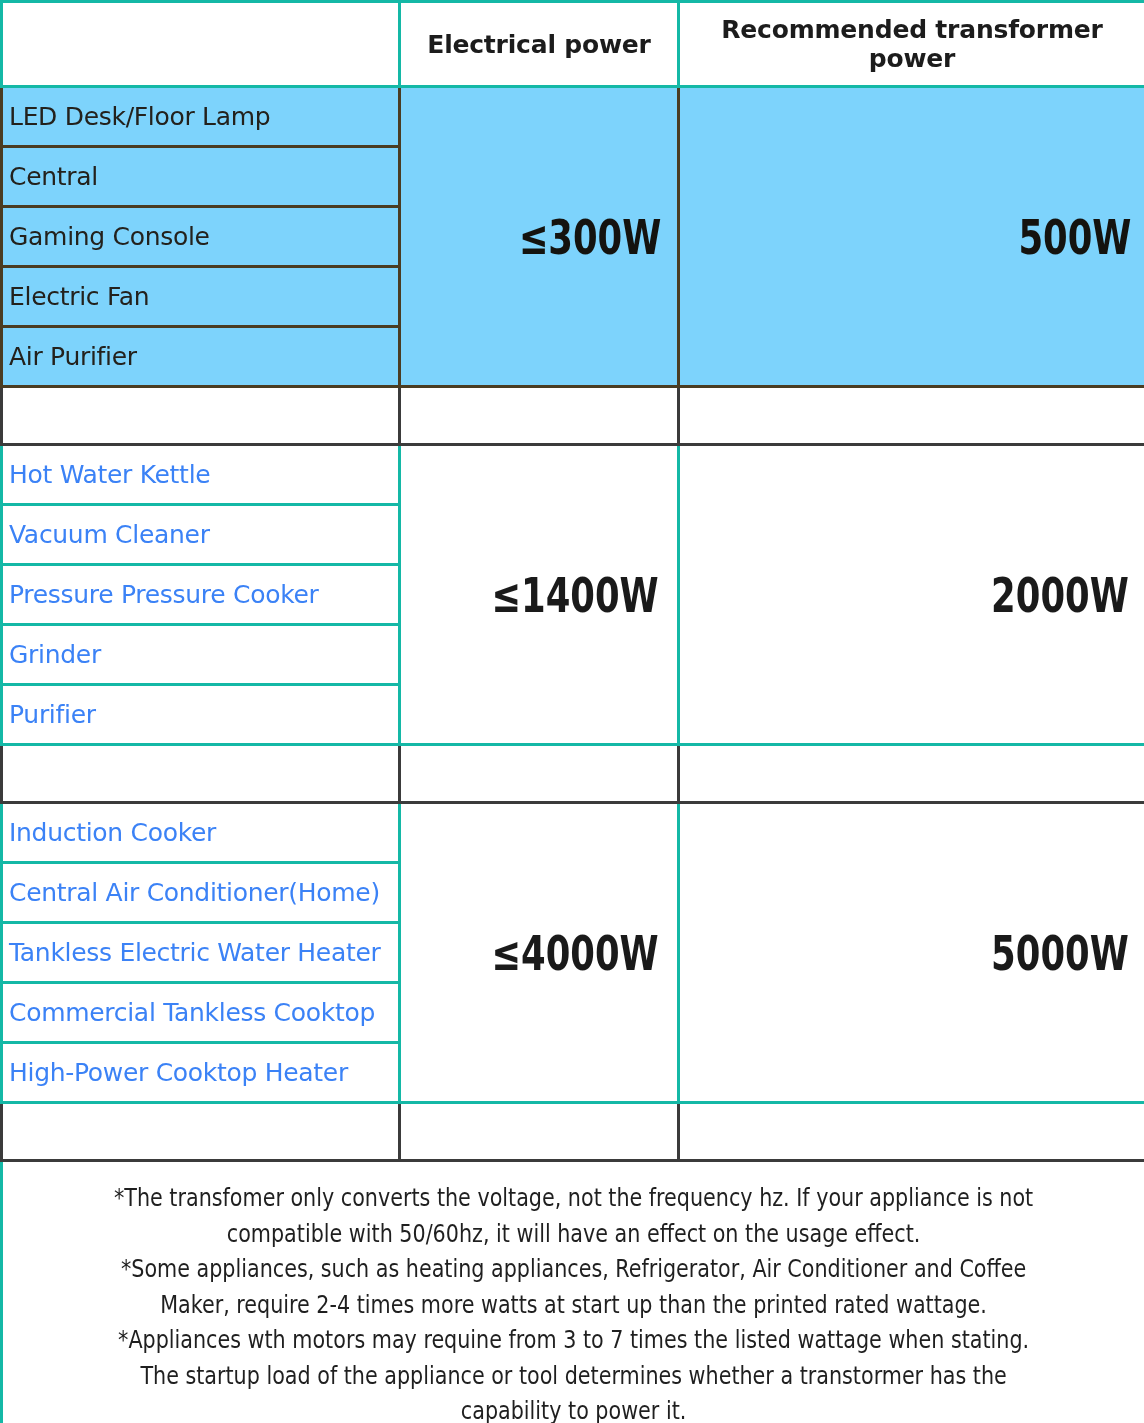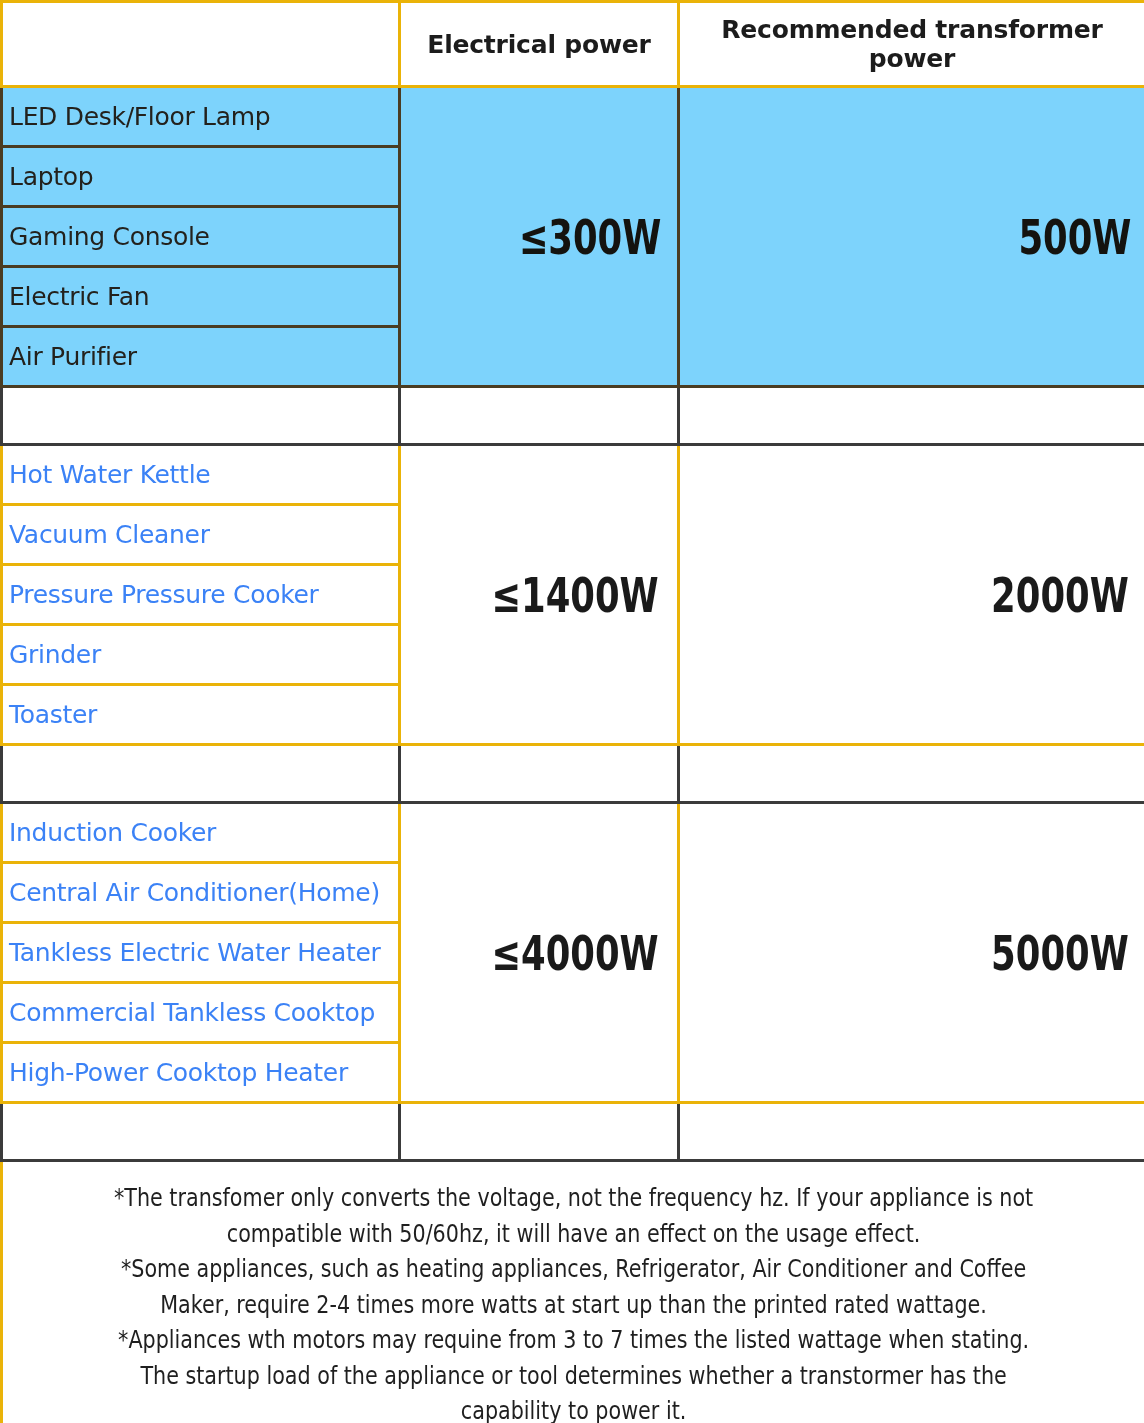--- a/index.html
+++ b/index.html
@@ -27,21 +27,21 @@
     width: 1144px;
     margin: 0;
   }
 
   col.c-name  { width: 398px; }
   col.c-elec  { width: 279px; }
   col.c-trans { width: 467px; }
 
   
   td, th {
-    border: 3px solid #eab308;
+    border: 3px solid #14b8a6;
     padding: 0;
     margin: 0;
     vertical-align: middle;
     background: #ffffff;
   }
 
   
   tr.header-row > th {
     height: 82px;
     text-align: center;
@@ -130,21 +130,21 @@
           <th class="header-blank"></th>
           <th>Electrical power</th>
           <th>Recommended transformer power</th>
         </tr>
         <tr class="group-row grp-hl">
           <td class="appliance">LED Desk/Floor Lamp</td>
           <td class="power" rowspan="5"><span class="pw">≤300W</span></td>
           <td class="power" rowspan="5"><span class="pw">500W</span></td>
         </tr>
         <tr class="group-row grp-hl">
-          <td class="appliance">Laptop</td>
+          <td class="appliance">Central</td>
         </tr>
         <tr class="group-row grp-hl">
           <td class="appliance">Gaming Console</td>
         </tr>
         <tr class="group-row grp-hl">
           <td class="appliance">Electric Fan</td>
         </tr>
         <tr class="group-row grp-hl">
           <td class="appliance">Air Purifier</td>
         </tr>
@@ -161,21 +161,21 @@
         <tr class="group-row">
           <td class="appliance">Vacuum Cleaner</td>
         </tr>
         <tr class="group-row">
           <td class="appliance">Pressure Pressure Cooker</td>
         </tr>
         <tr class="group-row">
           <td class="appliance">Grinder</td>
         </tr>
         <tr class="group-row">
-          <td class="appliance">Toaster</td>
+          <td class="appliance">Purifier</td>
         </tr>
         <tr class="spacer-row">
           <td></td>
           <td></td>
           <td></td>
         </tr>
         <tr class="group-row">
           <td class="appliance">Induction Cooker</td>
           <td class="power" rowspan="5"><span class="pw">≤4000W</span></td>
           <td class="power" rowspan="5"><span class="pw">5000W</span></td>

